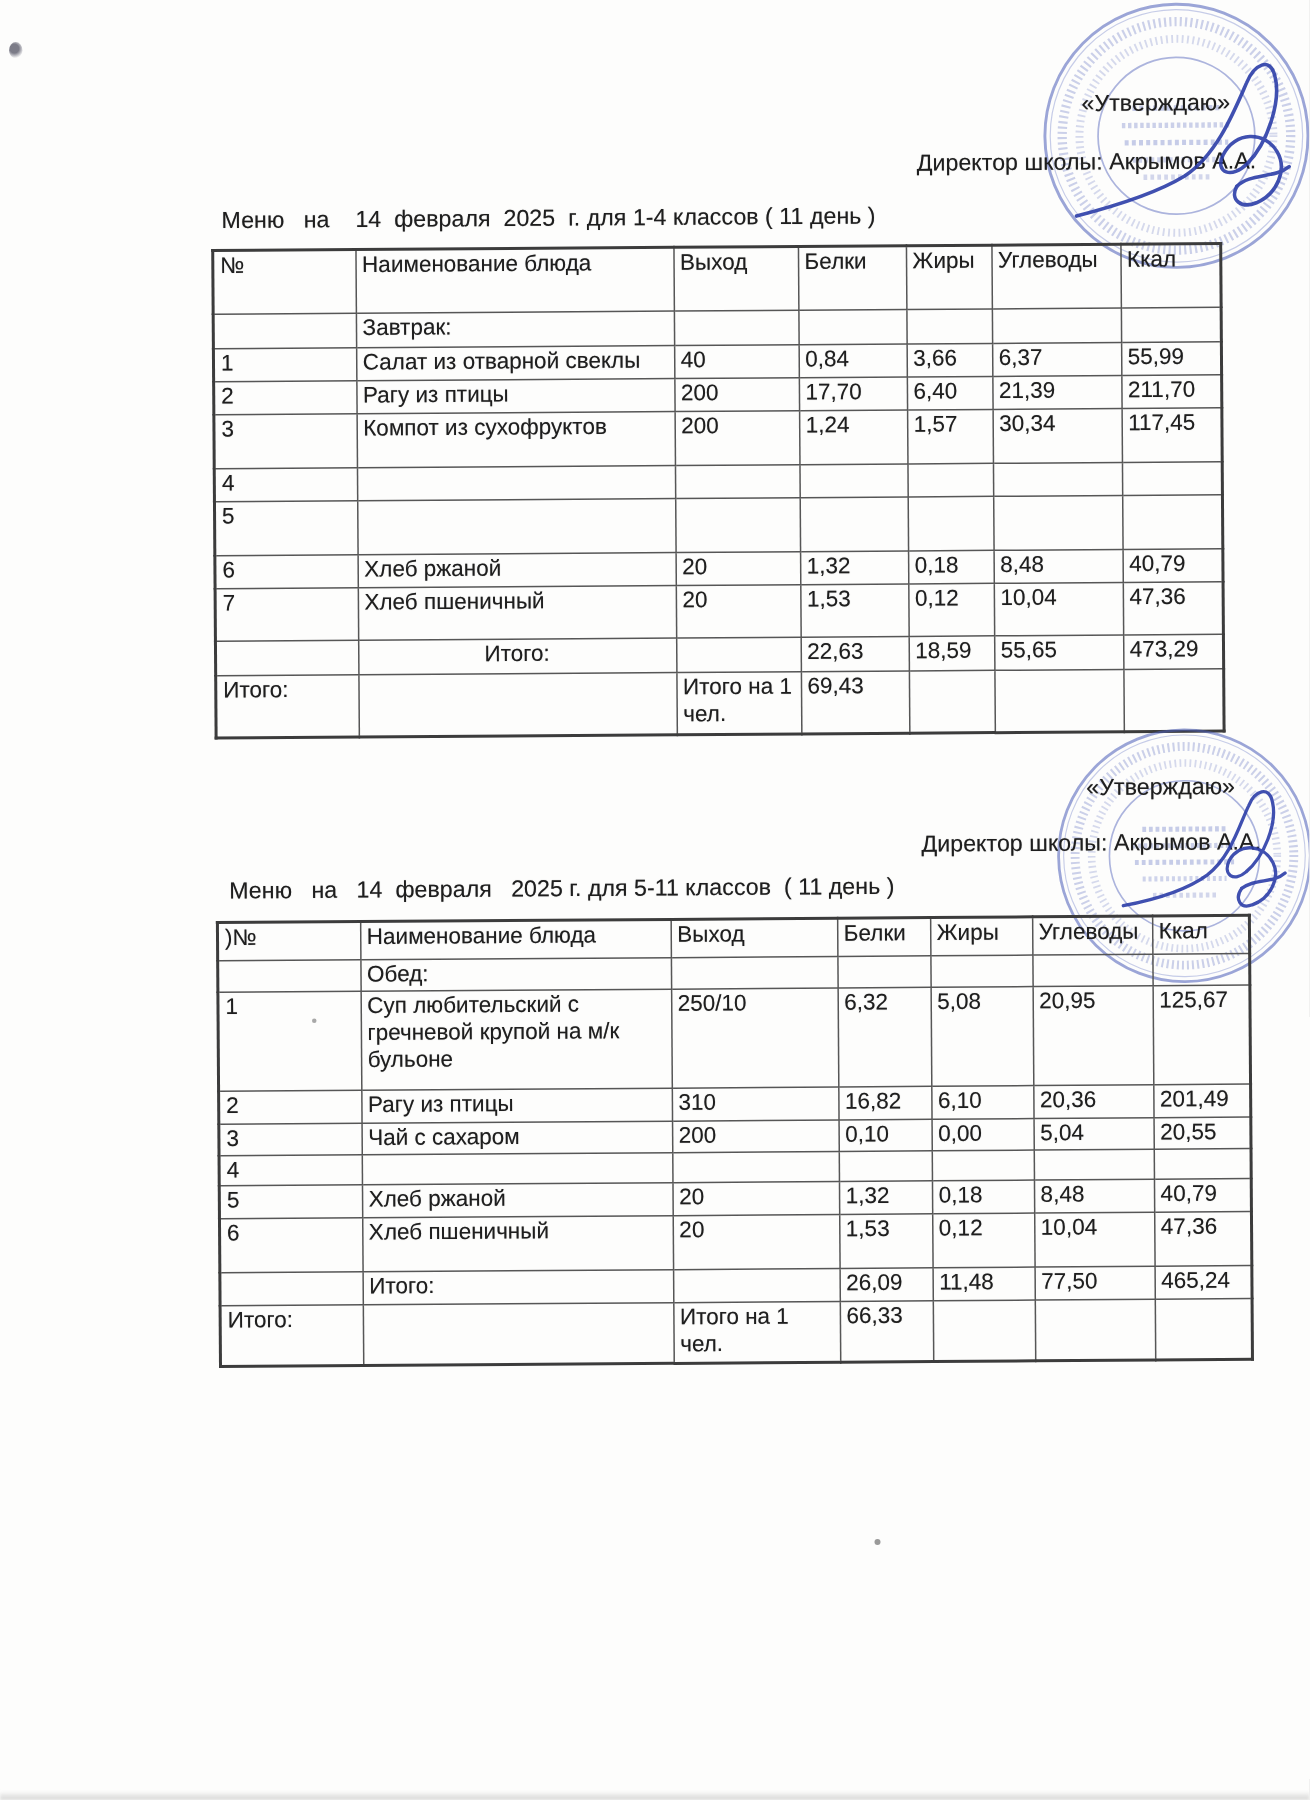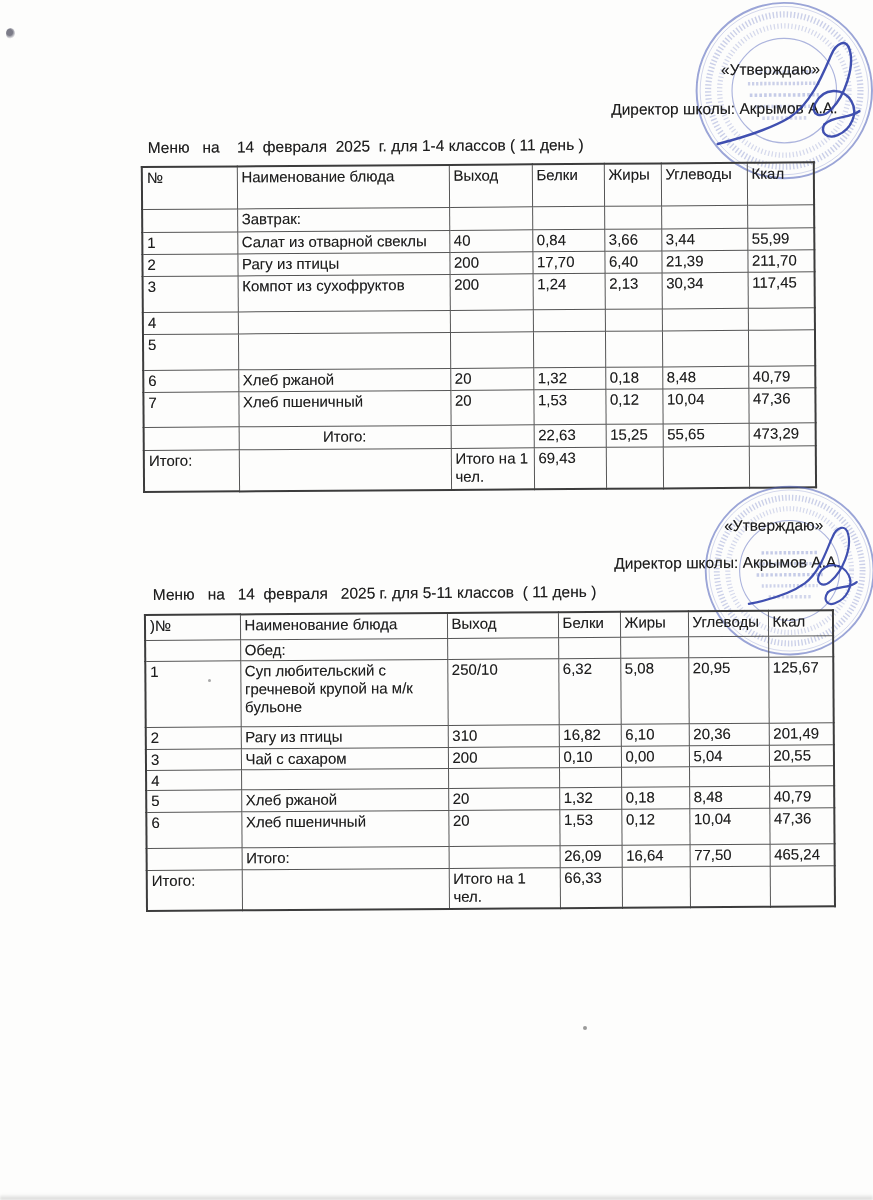--- a/index.html
+++ b/index.html
@@ -124,38 +124,38 @@
             <td></td>
             <td></td>
             <td></td>
           </tr>
           <tr class="item">
             <td>1</td>
             <td>Салат из отварной свеклы</td>
             <td>40</td>
             <td>0,84</td>
             <td>3,66</td>
-            <td>3,44</td>
+            <td>6,37</td>
             <td>55,99</td>
           </tr>
           <tr class="item">
             <td>2</td>
             <td>Рагу из птицы</td>
             <td>200</td>
             <td>17,70</td>
             <td>6,40</td>
             <td>21,39</td>
             <td>211,70</td>
           </tr>
           <tr class="item">
             <td>3</td>
             <td>Компот из сухофруктов</td>
             <td>200</td>
             <td>1,24</td>
-            <td>2,13</td>
+            <td>1,57</td>
             <td>30,34</td>
             <td>117,45</td>
           </tr>
           <tr class="empty">
             <td>4</td>
             <td></td>
             <td></td>
             <td></td>
             <td></td>
             <td></td>
@@ -186,21 +186,21 @@
             <td>1,53</td>
             <td>0,12</td>
             <td>10,04</td>
             <td>47,36</td>
           </tr>
           <tr class="totals-center">
             <td></td>
             <td>Итого:</td>
             <td></td>
             <td>22,63</td>
-            <td>15,25</td>
+            <td>18,59</td>
             <td>55,65</td>
             <td>473,29</td>
           </tr>
           <tr class="grand">
             <td>Итого:</td>
             <td></td>
             <td>Итого на 1 чел.</td>
             <td>69,43</td>
             <td></td>
             <td></td>
@@ -317,21 +317,21 @@
             <td>1,53</td>
             <td>0,12</td>
             <td>10,04</td>
             <td>47,36</td>
           </tr>
           <tr class="totals">
             <td></td>
             <td>Итого:</td>
             <td></td>
             <td>26,09</td>
-            <td>16,64</td>
+            <td>11,48</td>
             <td>77,50</td>
             <td>465,24</td>
           </tr>
           <tr class="grand">
             <td>Итого:</td>
             <td></td>
             <td>Итого на 1 чел.</td>
             <td>66,33</td>
             <td></td>
             <td></td>

